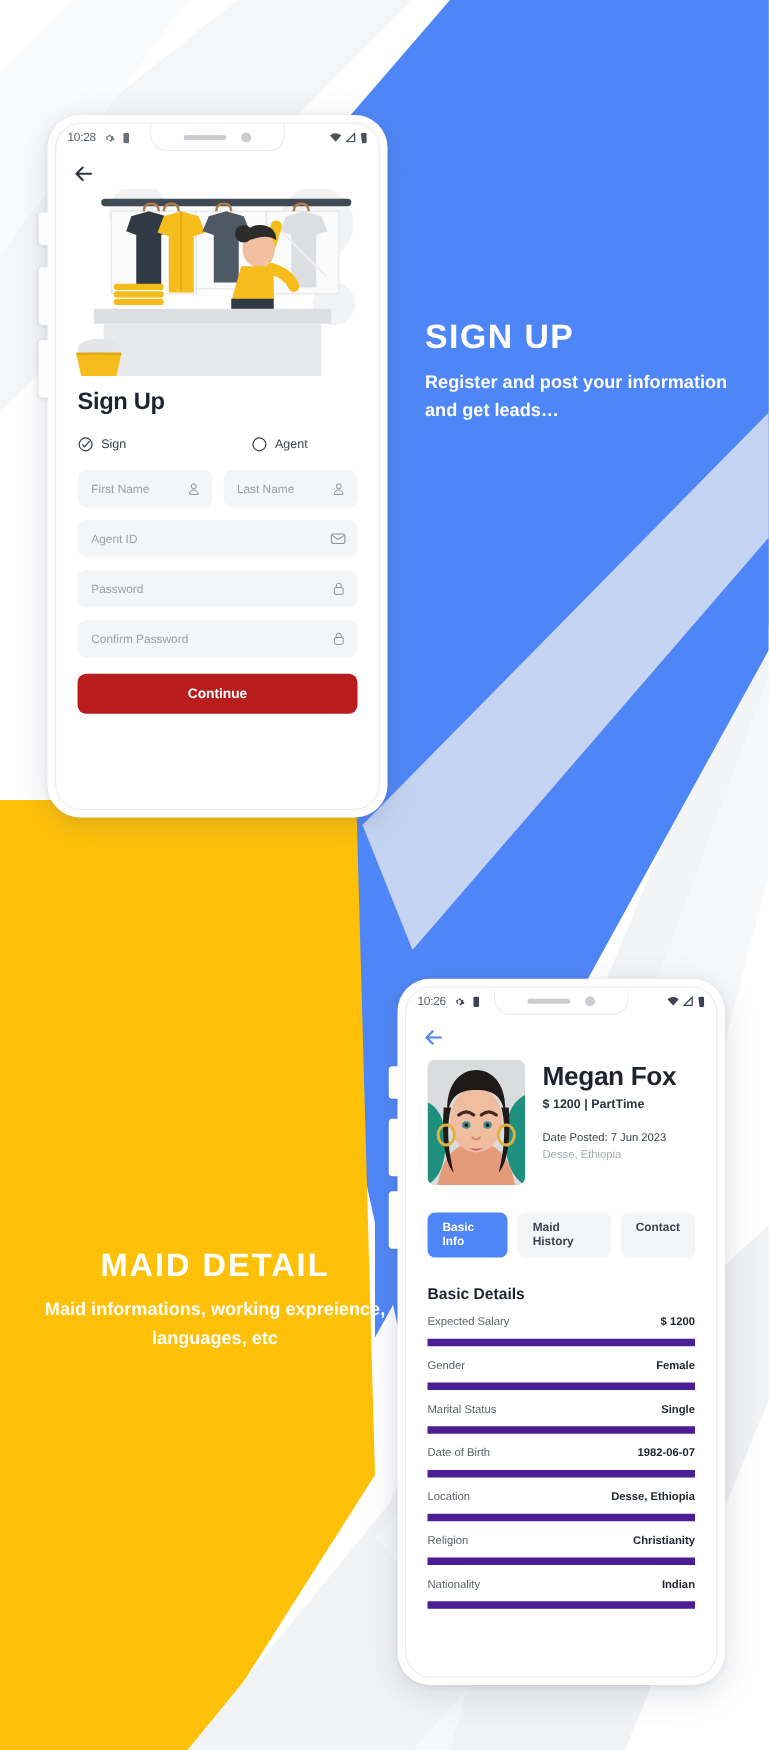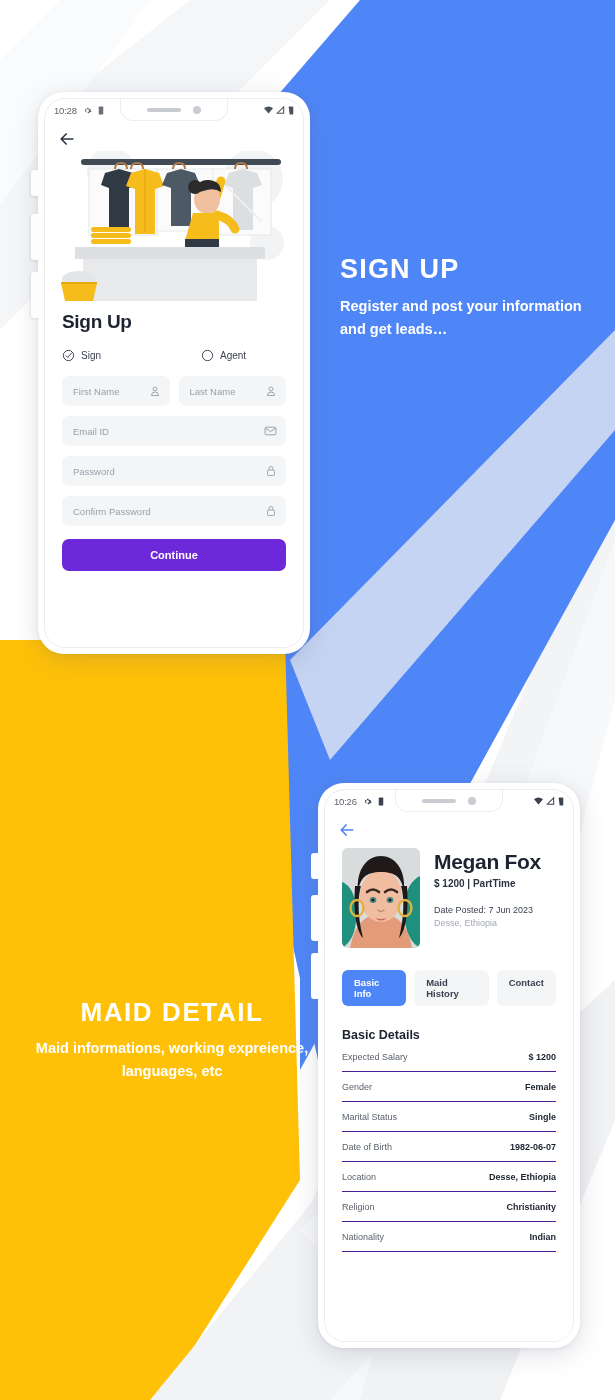--- a/index.html
+++ b/index.html
@@ -95,21 +95,21 @@
     position: relative; flex: 1;
     background: #f4f5f7; border-radius: 7px;
     height: 30px; display: flex; align-items: center;
     padding: 0 28px 0 11px;
   }
   .field-ph { font-size: 9.5px; color: #9aa0aa; }
   .field-icon { position: absolute; right: 9px; top: 50%; transform: translateY(-50%); }
   .field-full { margin-top: 10px; }
   .continue-btn {
     margin-top: 13px; height: 32px; border-radius: 7px;
-    background: #6d28d9; color: #fff;
+    background: #b91c1c; color: #fff;
     display: flex; align-items: center; justify-content: center;
     font-size: 11px; font-weight: bold; cursor: pointer;
   }
 
   
   #phone2 { left: 318px; top: 783px; width: 262px; height: 565px; }
   .p2-body { position: absolute; top: 36px; left: 0; right: 0; bottom: 0; padding: 0 17px; }
   .profile-row { display: flex; gap: 14px; }
   .avatar-box {
     width: 78px; height: 100px; border-radius: 6px; overflow: hidden;
@@ -124,21 +124,21 @@
   .tabs { display: flex; gap: 8px; margin-top: 22px; }
   .tab {
     padding: 7px 12px; border-radius: 6px; background: #f4f5f7;
     font-size: 9.5px; color: #3b4250; cursor: pointer; font-weight: bold;
   }
   .tab.active { background: #4f86f7; color: #ffffff; }
 
   .sec-title { font-size: 12.5px; font-weight: bold; color: #1d2430; margin-top: 22px; }
   .detail-row {
     display: flex; justify-content: space-between; align-items: center;
-    padding: 10px 0 9px; border-bottom: 1px solid #4c1d95;
+    padding: 10px 0 9px; border-bottom: 6px solid #4c1d95;
     font-size: 9px;
   }
   .detail-row:first-of-type { margin-top: 4px; }
   .dk { color: #5a616c; }
   .dv { color: #1d2430; font-weight: bold; }
 </style>
 </head>
 <body>
 
 <div id="bg">
@@ -302,21 +302,21 @@
           <div class="field">
             <span class="field-ph">Last Name</span>
             <svg class="field-icon" width="12" height="12" viewBox="0 0 24 24">
               <circle cx="12" cy="8" r="4" fill="none" stroke="#8b919b" stroke-width="1.6"></circle>
               <path d="M5 21a7 7 0 0114 0z" fill="none" stroke="#8b919b" stroke-width="1.6"></path>
             </svg>
           </div>
         </div>
 
         <div class="field field-full">
-          <span class="field-ph">Email ID</span>
+          <span class="field-ph">Agent ID</span>
           <svg class="field-icon" width="13" height="13" viewBox="0 0 24 24">
             <rect x="2" y="5" width="20" height="14" rx="2.5" fill="none" stroke="#8b919b" stroke-width="1.6"></rect>
             <path d="M3 7l9 6 9-6" fill="none" stroke="#8b919b" stroke-width="1.6"></path>
           </svg>
         </div>
 
 
         <div class="field field-full">
           <span class="field-ph">Password</span>
           <svg class="field-icon" width="12" height="12" viewBox="0 0 24 24">

